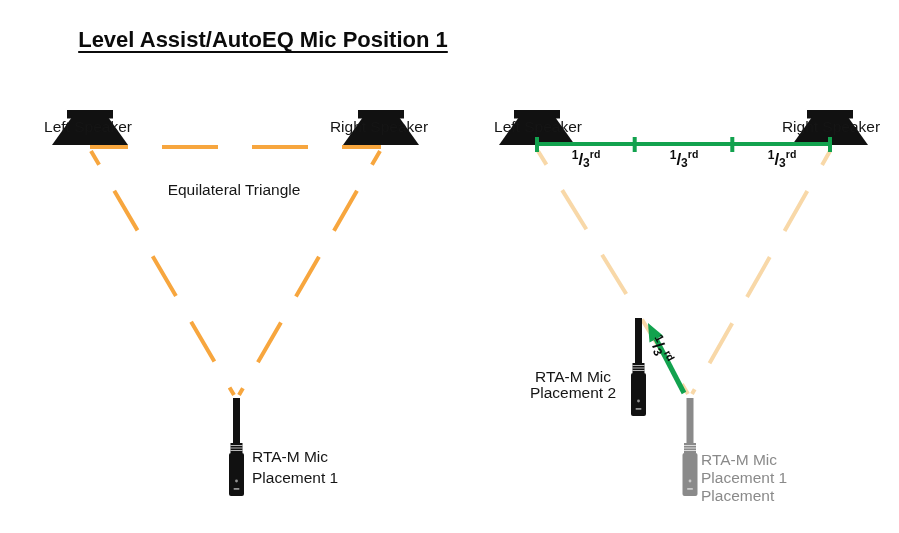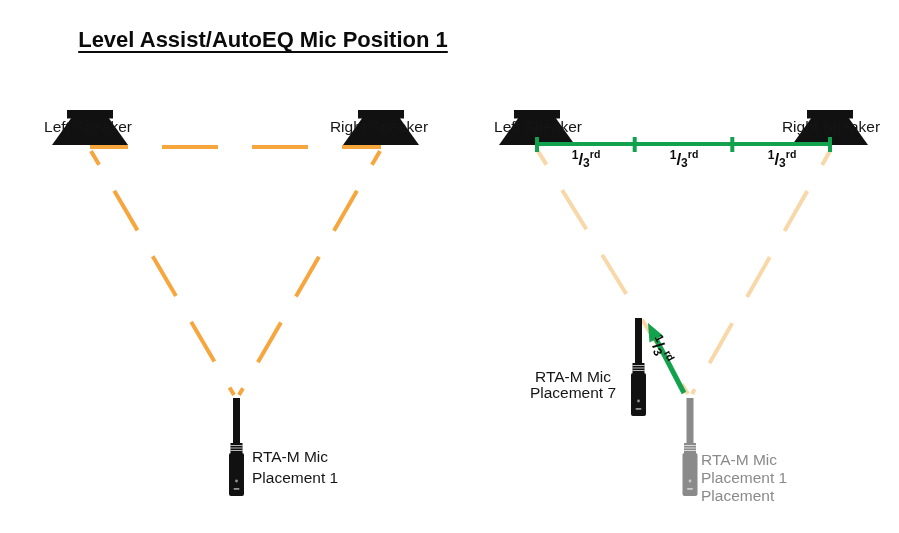--- a/index.html
+++ b/index.html
@@ -87,30 +87,31 @@
   </svg>
 
   <div class="title title-left">Level Assist/AutoEQ Mic Position 1</div>
 
   <div class="lbl spk spk-l1">Left Speaker</div>
   <div class="lbl spk spk-r1">Right Speaker</div>
   <div class="lbl spk spk-l2">Left Speaker</div>
   <div class="lbl spk spk-r2">Right Speaker</div>
 
   <div class="lbl note">
+    <span style="display:block">Equilateral Triangle</span>
   </div>
 
   <div class="lbl mic1-label">
     <span style="display:block">RTA-M Mic</span>
     <span style="display:block">Placement 1</span>
   </div>
 
   <div class="lbl mic2-label">
     <span style="display:block">RTA-M Mic</span>
-    <span style="display:block">Placement 7</span>
+    <span style="display:block">Placement 2</span>
   </div>
 
   <div class="lbl ref-label">
     <span style="display:block">RTA-M Mic</span>
     <span style="display:block">Placement 1</span>
     <span style="display:block">Placement</span>
   </div>
 
   <div class="frac frac-line frac-1">
     <span class="num">1</span><span class="sl">/</span><span class="den">3</span><span class="ord">rd</span>

